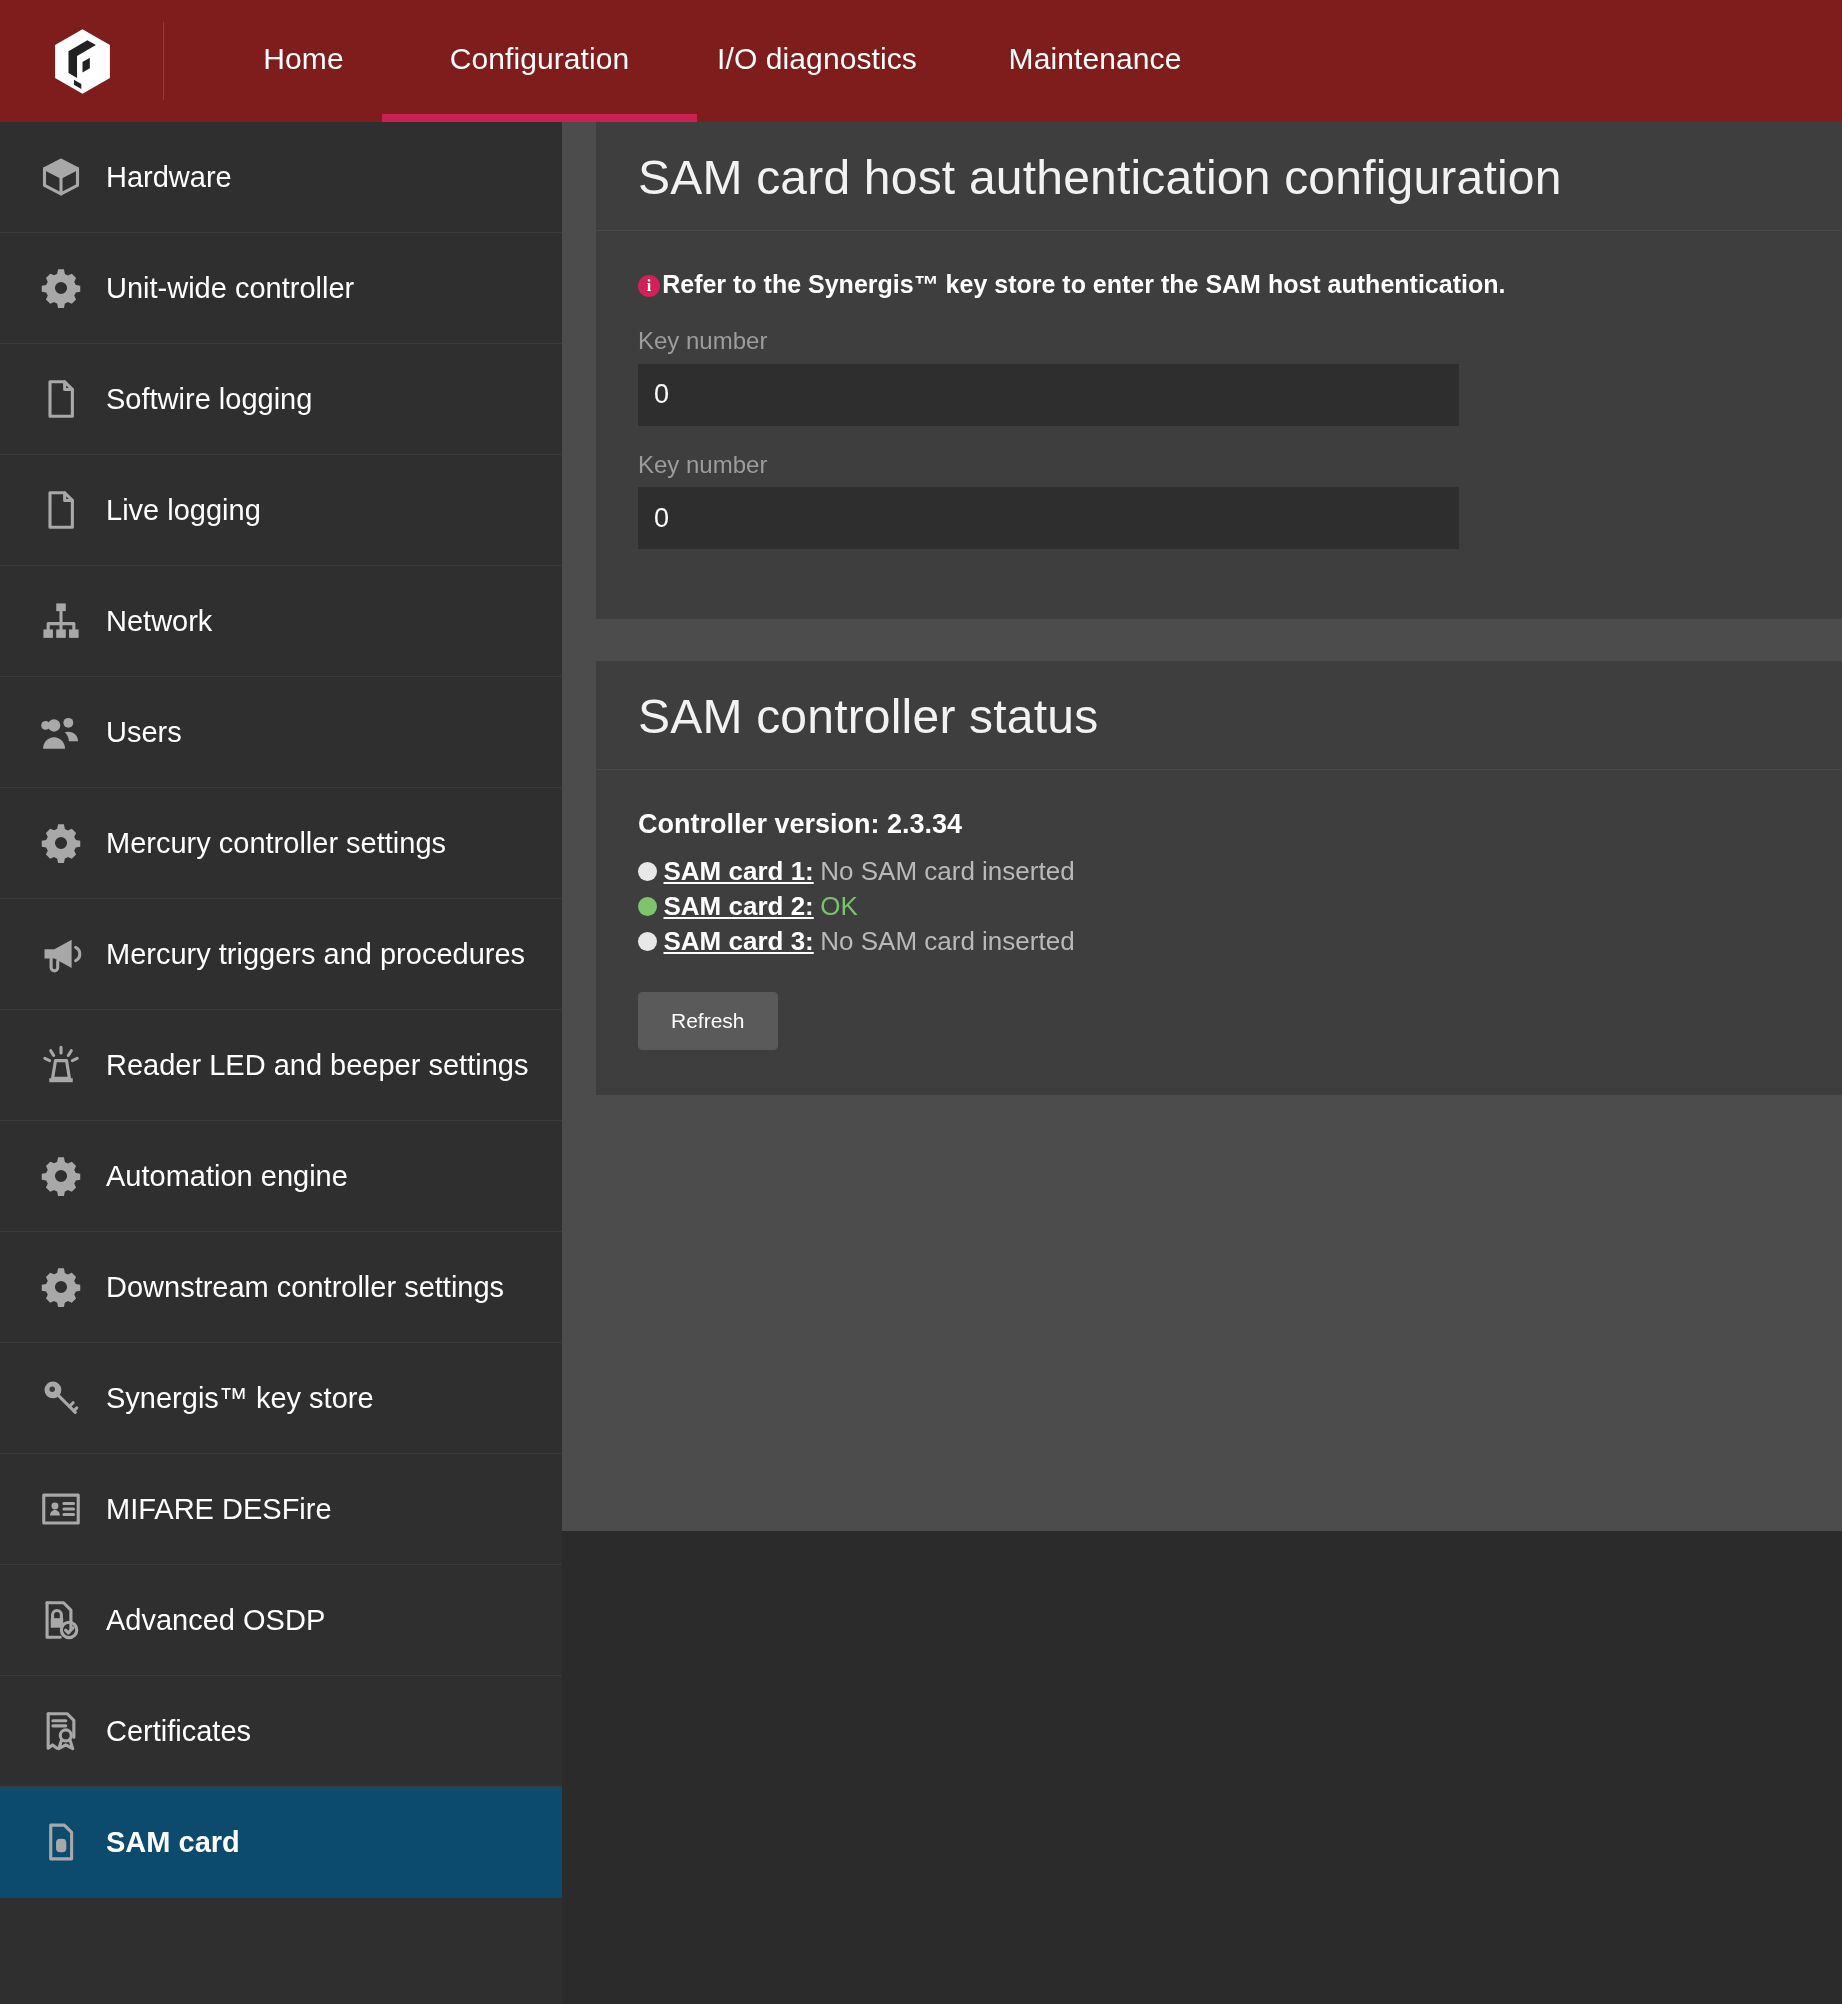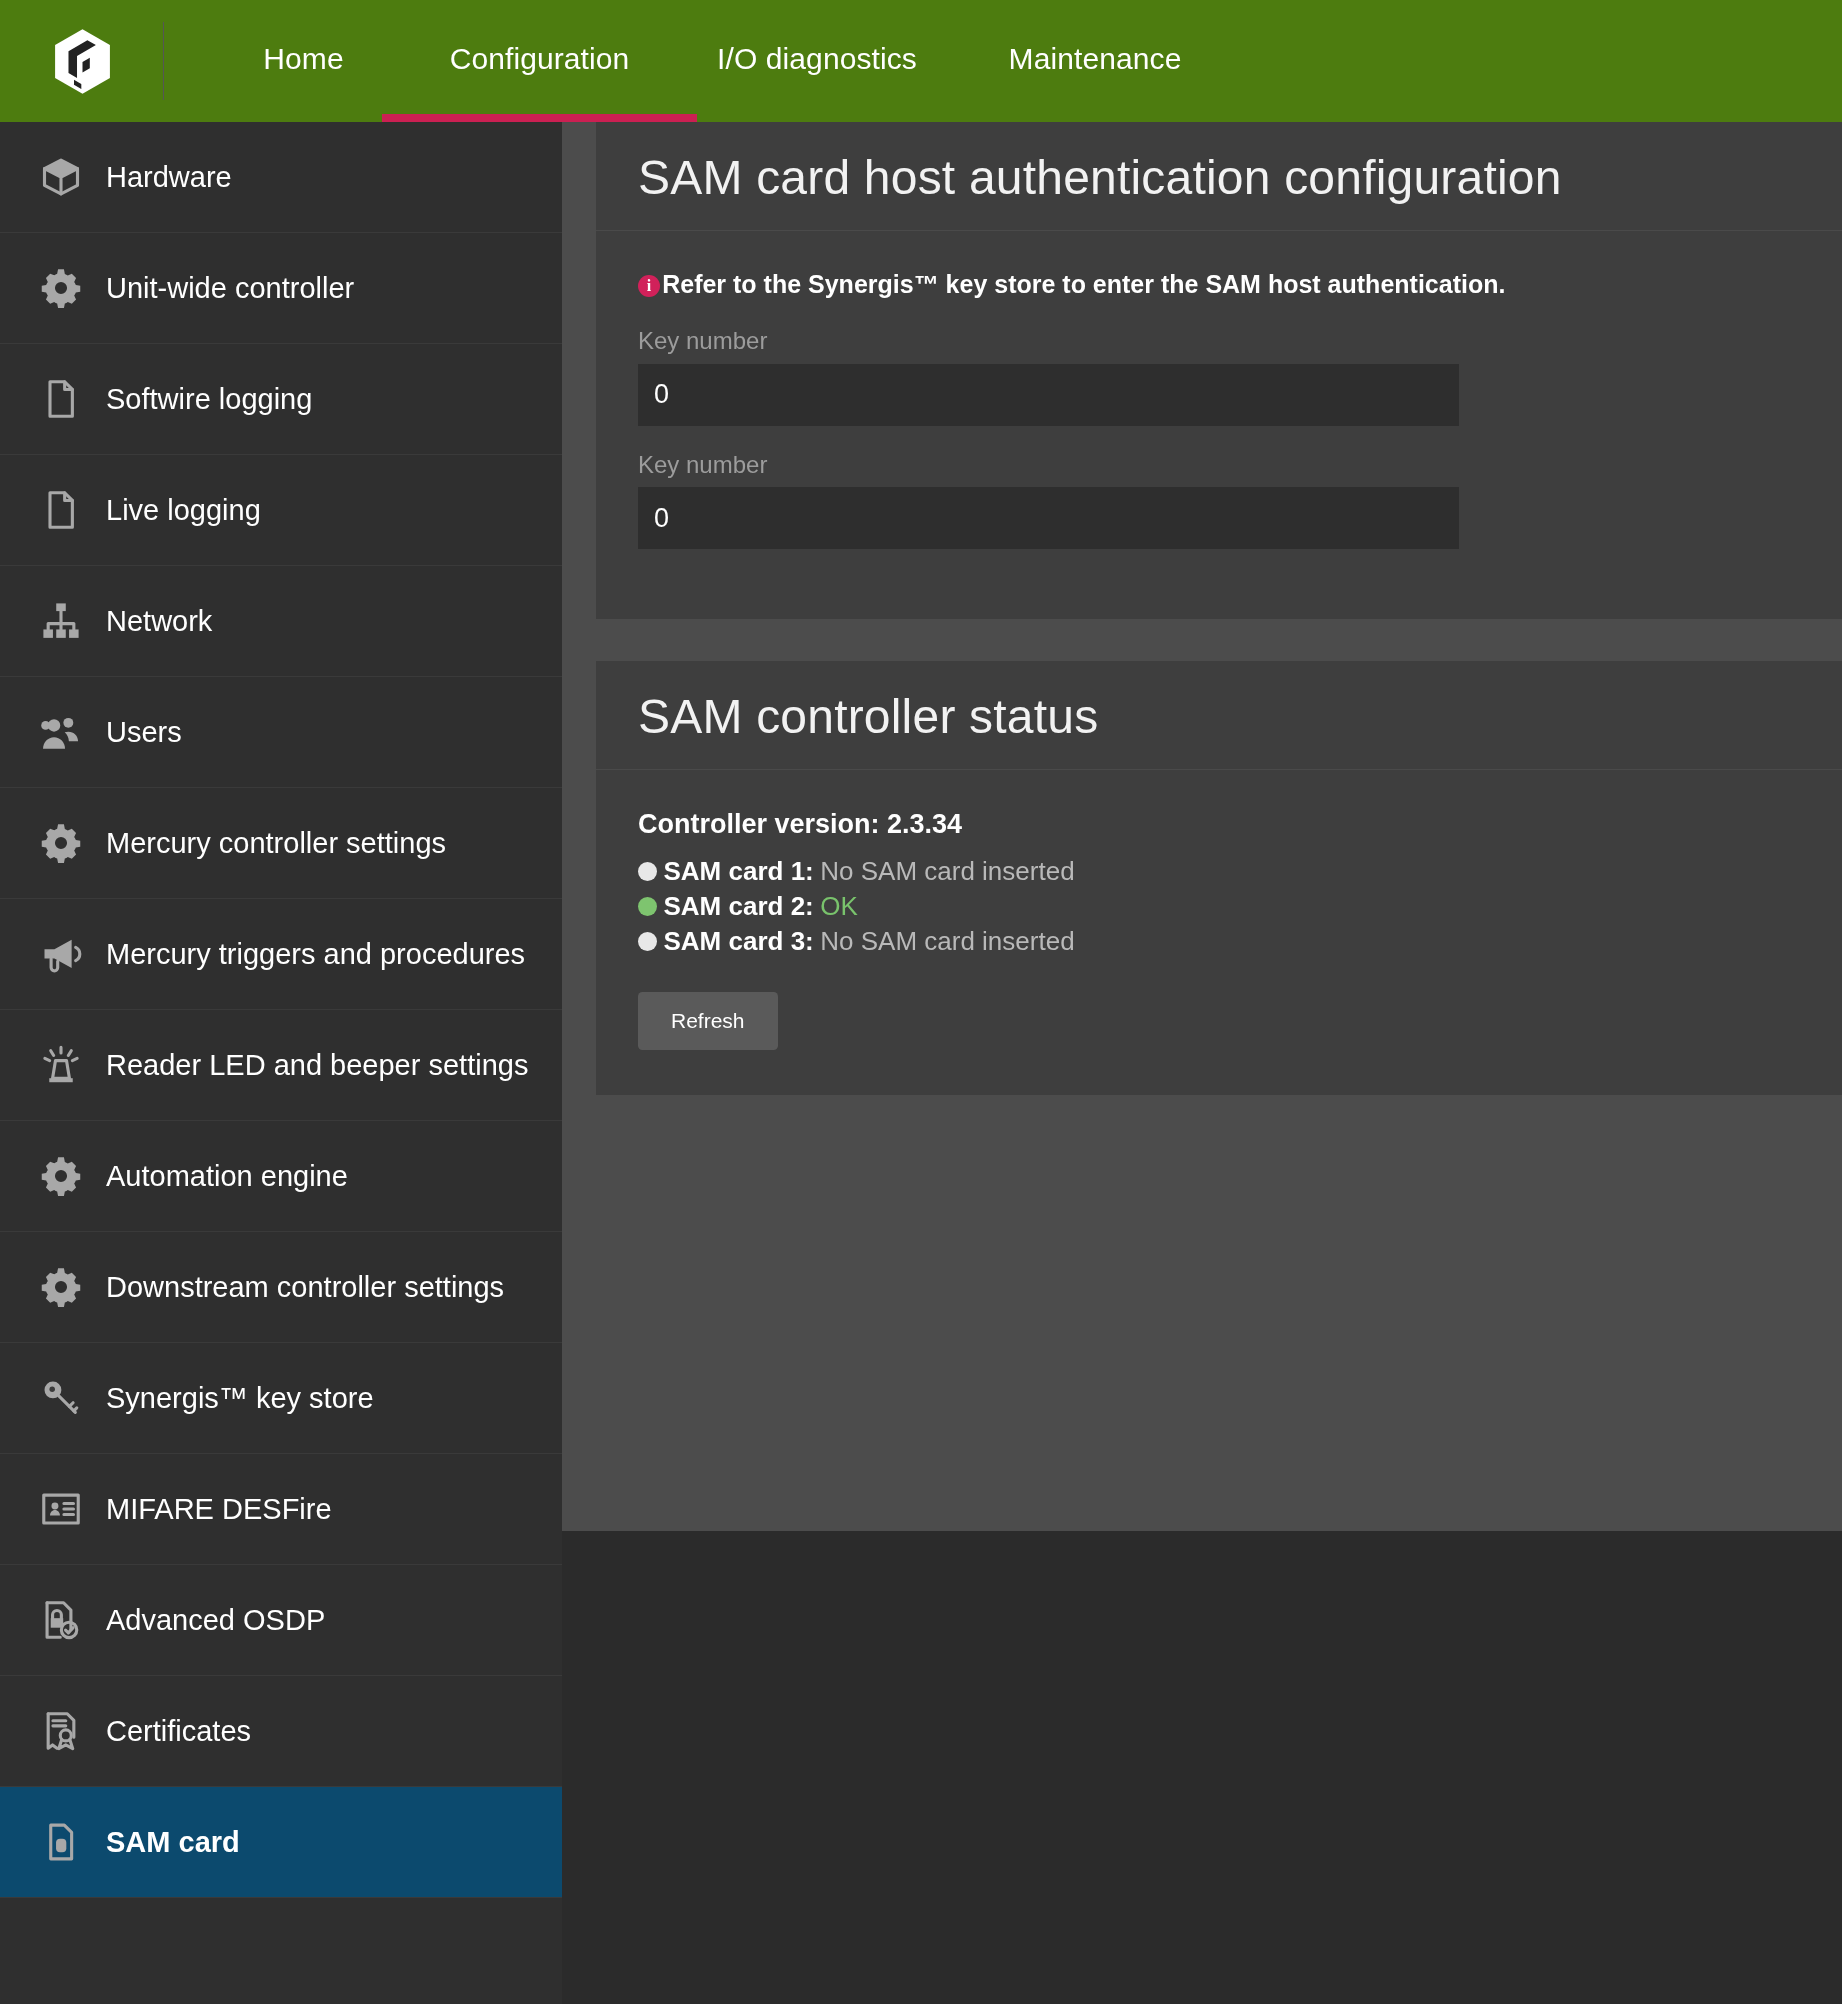--- a/index.html
+++ b/index.html
@@ -7,21 +7,21 @@
     width: 1842px; height: 2005px;
     background: #2b2b2b;
     font-family: "Liberation Sans", sans-serif;
     overflow: hidden;
   }
 
   
   .topnav {
     position: absolute; top: 0; left: 0;
     width: 1842px; height: 122px;
-    background: #4d7c0f;
+    background: #7f1d1d;
     display: flex; align-items: center;
   }
   .logo-wrap {
     width: 164px; height: 122px;
     display: flex; align-items: center; justify-content: center;
     position: relative;
   }
   .logo-wrap::after {
     content: ""; position: absolute; right: 0; top: 22px;
     width: 1.5px; height: 78px; background: #555;
@@ -152,21 +152,21 @@
     display: flex; align-items: center;
     font-size: 26px;
     margin-bottom: 3.6px;
     white-space: nowrap;
   }
   .status-dot {
     width: 19px; height: 19px; min-width: 19px;
     border-radius: 50%;
     margin-right: 6.5px;
   }
-  .status-name { color: #ffffff; font-weight: bold; }
+  .status-name { color: #ffffff; font-weight: bold; text-decoration: underline; }
   .status-value { color: #b9b9b9; margin-left: 6.5px; }
   .status-value.ok { color: #79c36c; }
 
   .btn-refresh {
     background: #5a5a5a;
     border: none;
     color: #ffffff;
     font-size: 21px;
     font-family: "Liberation Sans", sans-serif;
     padding: 17.4px 33px;

